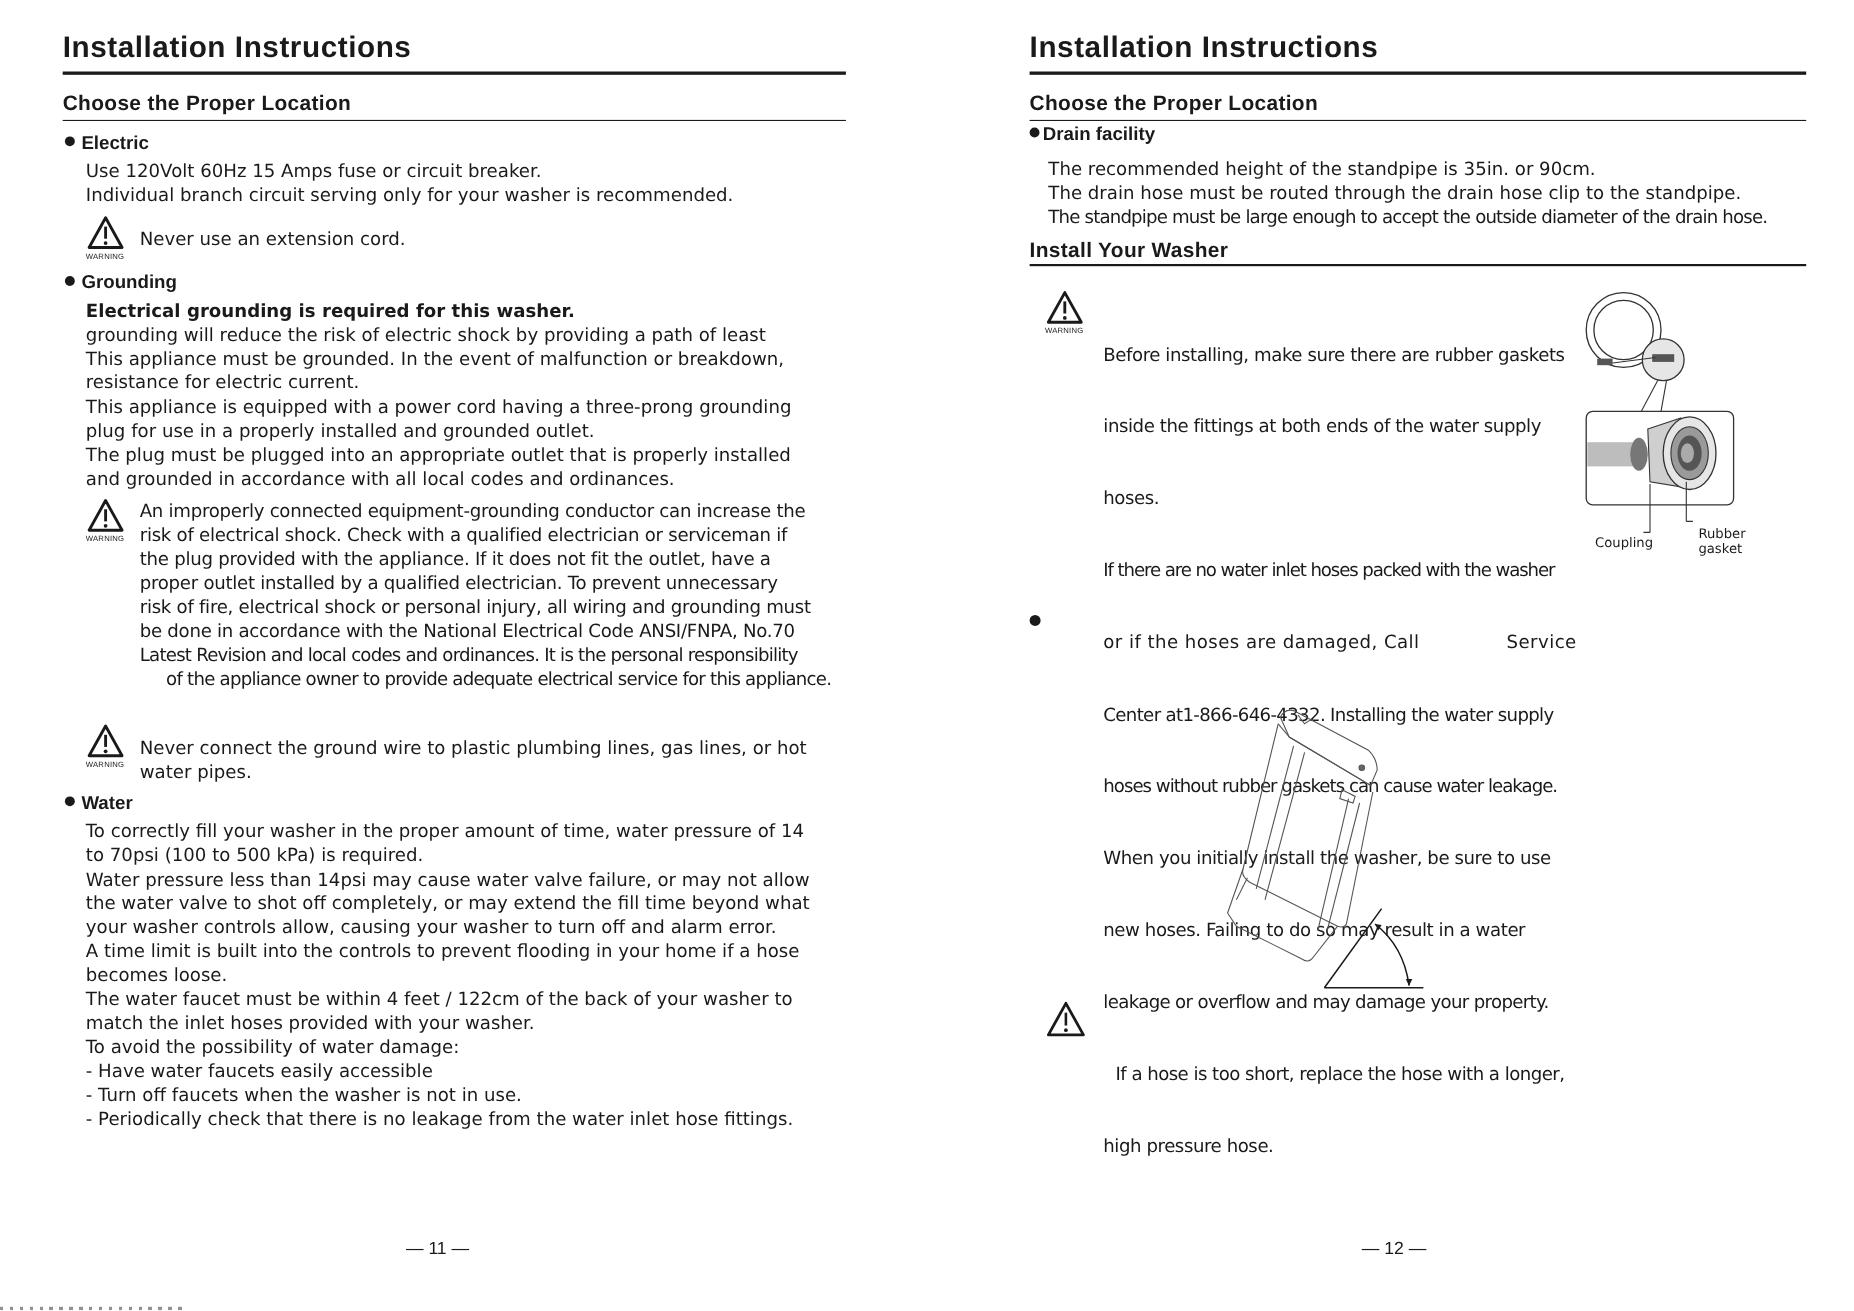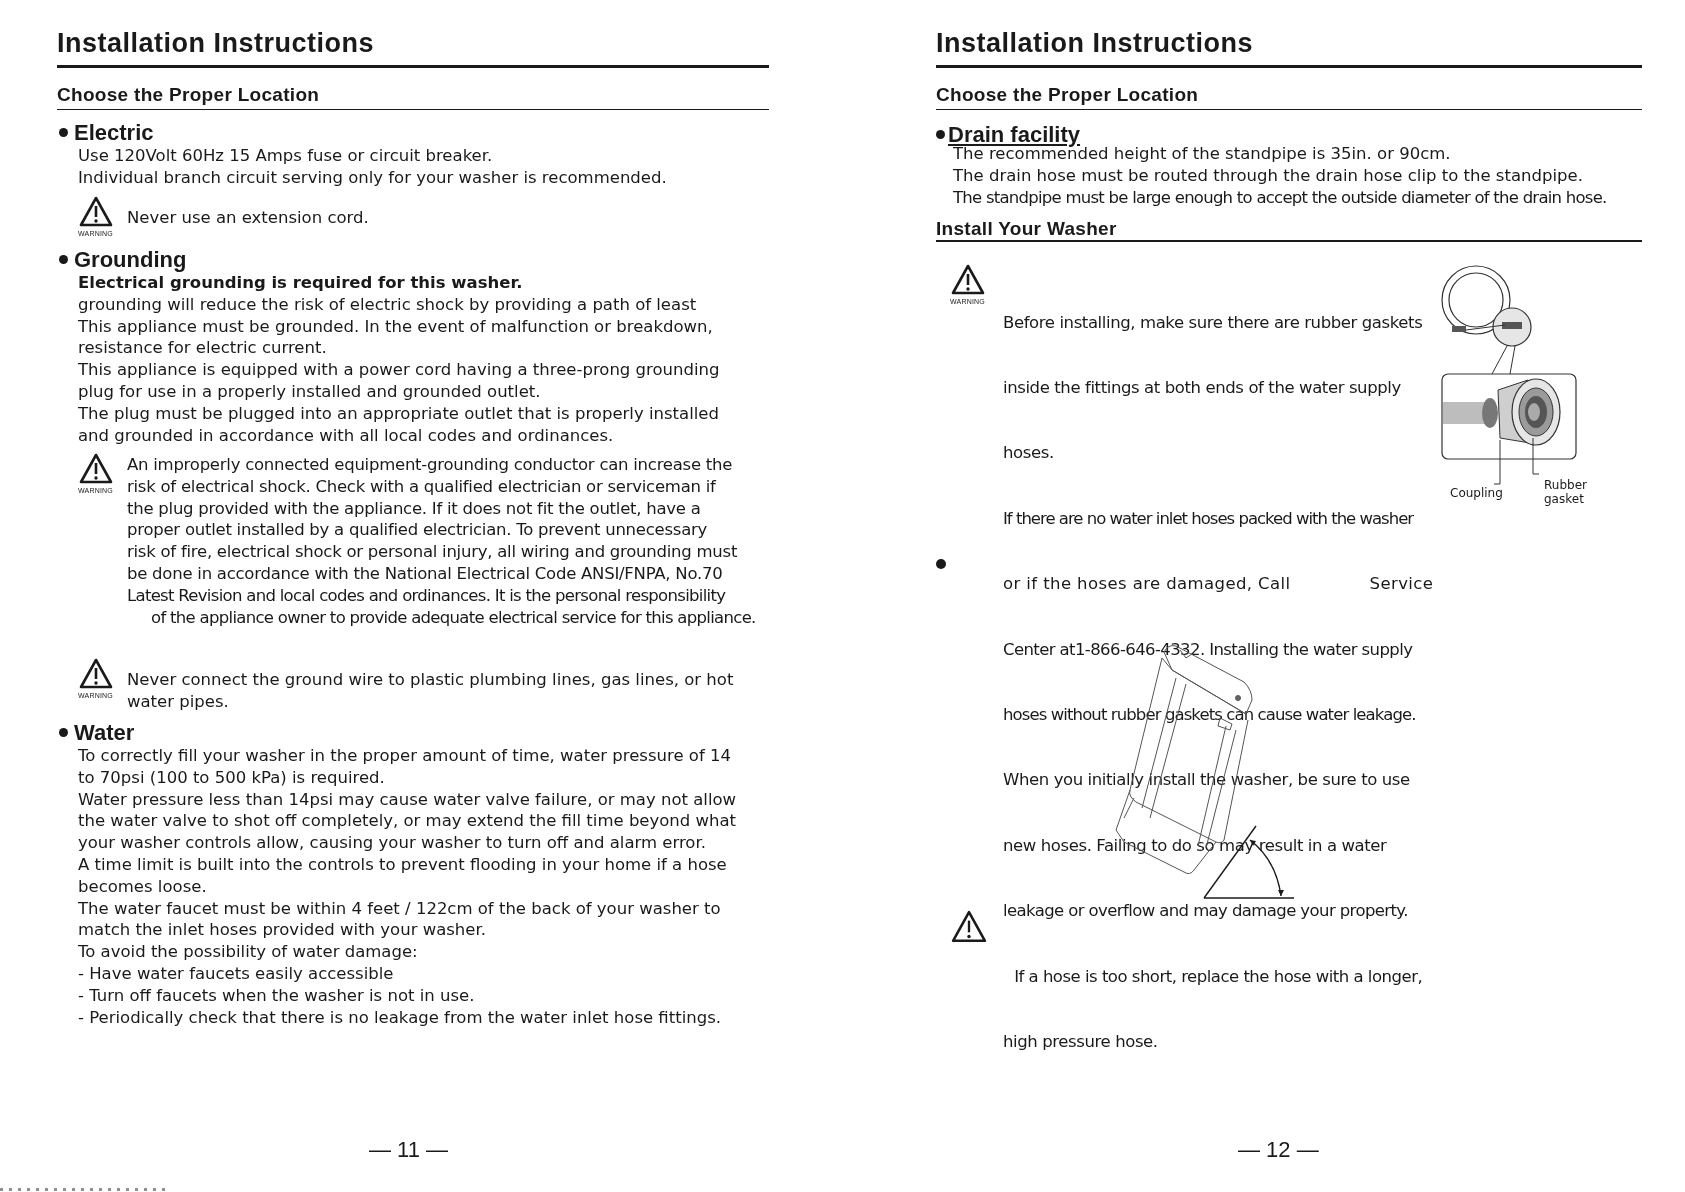--- a/index.html
+++ b/index.html
@@ -4,29 +4,29 @@
 <style>
   html, body { margin:0; padding:0; background:#ffffff; }
   body { width:1685px; height:1192px; position:relative; overflow:hidden; color:#1a1a1a; font-family:"DejaVu Sans", sans-serif; }
   .page { position:absolute; top:0; height:1192px; }
   #page-left { left:57px; width:712px; }
   #page-right { left:936px; width:706px; }
   .h1 { position:absolute; left:0; top:28px; font-family:"Liberation Sans", sans-serif; font-weight:bold; font-size:27px; letter-spacing:0.5px; color:#1a1a1a; }
   .h1-rule { position:absolute; left:0; right:0; top:65px; height:3px; background:#1a1a1a; }
   .h2 { position:absolute; left:0; font-family:"Liberation Sans", sans-serif; font-weight:bold; font-size:19px; letter-spacing:0.3px; color:#1a1a1a; }
   .h2-rule { position:absolute; left:0; right:0; height:1px; background:#1a1a1a; }
-  .bullet-title { position:absolute; left:2px; font-family:"Liberation Sans", sans-serif; font-weight:bold; font-size:22px; color:#1a1a1a; }
+  .bullet-title { position:absolute; left:2px; font-family:"Liberation Sans", sans-serif; font-weight:bold; font-size:17px; color:#1a1a1a; }
   .bullet-title .dot { display:inline-block; width:9px; height:9px; border-radius:50%; background:#1a1a1a; margin-right:6px; vertical-align:middle; position:relative; top:-2px; }
   .txt { position:absolute; font-size:16.5px; line-height:21.8px; color:#1a1a1a; white-space:nowrap; }
   .txt p { margin:0; }
   .bold-line { font-weight:bold; }
   .warn { position:absolute; width:44px; height:44px; }
   .warn svg { display:block; }
   .warn .wlabel { position:absolute; left:-1px; top:34px; font-family:"Liberation Sans", sans-serif; font-size:7px; letter-spacing:0.2px; color:#1a1a1a; }
-  .pagenum { position:absolute; top:1127px; font-family:"Liberation Sans", sans-serif; font-size:22px; color:#1a1a1a;margin-top:10px; }
+  .pagenum { position:absolute; top:1127px; font-family:"Liberation Sans", sans-serif; font-size:16px; color:#1a1a1a; }
   .footer-mark { position:absolute; left:0; top:1188px; height:3px; width:170px; background:repeating-linear-gradient(90deg,#222 0 3px,transparent 3px 9px); opacity:0.5; }
   .fig-label { position:absolute; font-size:12px; color:#1a1a1a; line-height:14px; }
 </style>
 </head>
 <body>
 
 <div class="page" id="page-left">
   <div class="h1">Installation Instructions</div>
   <div class="h1-rule"></div>
 
@@ -111,21 +111,21 @@
 </div>
 <div class="footer-mark"></div>
 
 <div class="page" id="page-right">
   <div class="h1">Installation Instructions</div>
   <div class="h1-rule"></div>
 
   <div class="h2" style="top:84px;">Choose the Proper Location</div>
   <div class="h2-rule" style="top:109px;"></div>
 
-  <div class="bullet-title" style="top:122px; left:0;text-decoration:underline;"><span class="dot" style="margin-right:3px;"></span><span>Drain facility</span></div>
+  <div class="bullet-title" style="top:112px; left:0;"><span class="dot" style="margin-right:3px;"></span><span>Drain facility</span></div>
   <div class="txt" style="left:17px; top:143px;">
     <p>The recommended height of the standpipe is 35in. or 90cm.</p>
     <p>The drain hose must be routed through the drain hose clip to the standpipe.</p>
     <p style="letter-spacing:-0.75px;">The standpipe must be large enough to accept the outside diameter of the drain hose.</p>
   </div>
 
   <div class="h2" style="top:218px;">Install Your Washer</div>
   <div class="h2-rule" style="top:240px; height:2px;"></div>
 
   <div class="warn" style="left:15px; top:264px;">

